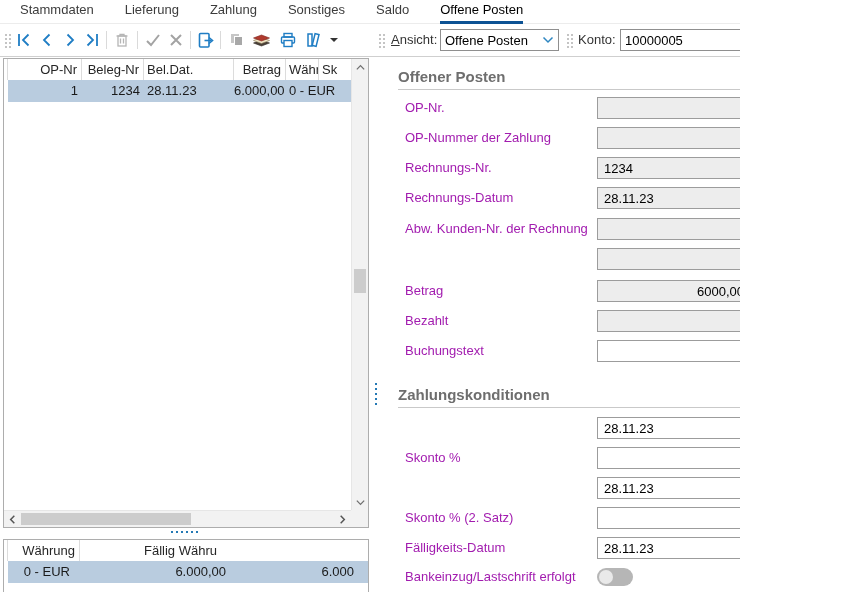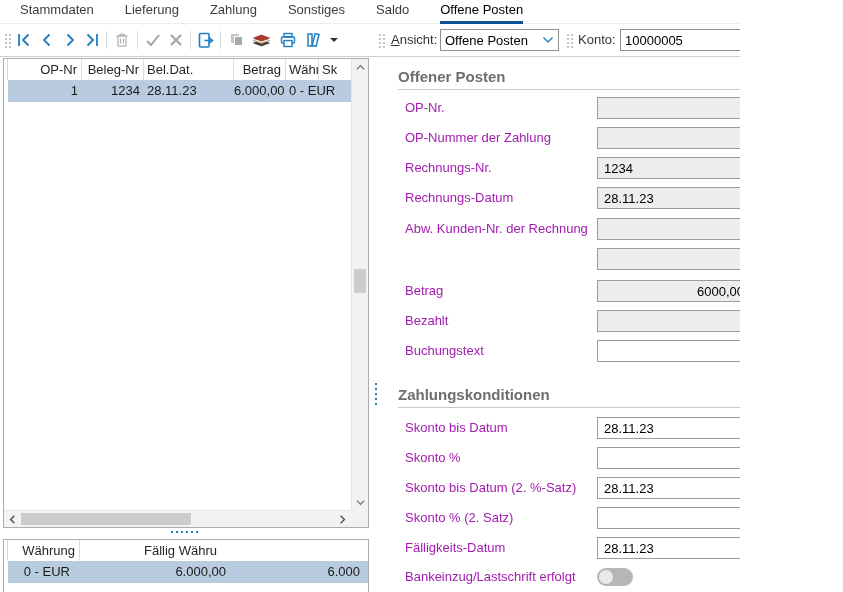--- a/index.html
+++ b/index.html
@@ -262,21 +262,21 @@
   <div class="grid" style="left:3px;top:539px;width:366px;height:53px;border-bottom:none">
     <div class="g-header">
       <div class="g-hcell" style="width:4px"></div>
       <div class="g-hcell ar" style="width:72px;padding-right:4px">Währung</div>
       <div class="g-hcell ar" style="width:138px;border-right:none;padding-right:1px">Fällig Währu</div>
     </div>
     <div class="g-row selected">
       <div class="g-cell" style="width:4px;background:#fff"></div>
       <div class="g-cell ar" style="width:72px;padding-right:10px">0 - EUR</div>
       <div class="g-cell ar" style="width:150px">6.000,00</div>
-      <div class="g-cell ar" style="width:138px;padding-right:8px">6.000</div>
+      <div class="g-cell ar" style="width:138px;padding-right:14px">6.000</div>
     </div>
   </div>
 
   <div class="sec-title" style="top:68px">Offener Posten</div>
   <div class="rule" style="top:89px"></div>
 
   <div class="flabel" style="top:97px">OP-Nr.</div>
   <input class="field ro num" style="top: 97px; left: 597px; width: 240px;" readonly="" value="1">
 
   <div class="flabel" style="top:127px">OP-Nummer der Zahlung</div>
@@ -320,42 +320,40 @@
 
   <div class="flabel" style="top:310px">Bezahlt</div>
   <input class="field ro" style="top: 310px; left: 597px; width: 240px;" readonly="" value="">
 
   <div class="flabel" style="top:340px">Buchungstext</div>
   <input class="field" style="top: 340px; left: 597px; width: 240px;" value="">
 
   <div class="sec-title" style="top:386px">Zahlungskonditionen</div>
   <div class="rule" style="top:407px"></div>
 
-  <div class="flabel" style="top:417px">Skonto bis Datum</div>
   <div class="fieldwrap" style="top:417px;left:597px;width:240px">
     <input class="field-inner" value="28.11.23" style="">
     <span class="cal-btn">
       <svg width="16" height="16" viewBox="0 0 16 16" fill="none" stroke="#2e86c1" stroke-width="1.2">
           <rect x="2" y="3.5" width="12" height="10.5" rx="1" fill="#fff"></rect>
           <path d="M4.5 1.5v3M11.5 1.5v3M5.5 2.5h5" stroke-dasharray="2 1.2"></path>
           <g fill="#2e86c1" stroke="none">
             <rect x="4.3" y="8" width="1.7" height="1.7"></rect>
             <rect x="7.2" y="8" width="1.7" height="1.7"></rect>
             <rect x="10.1" y="8" width="1.7" height="1.7"></rect>
             <rect x="4.3" y="10.7" width="1.7" height="1.7"></rect>
             <rect x="7.2" y="10.7" width="1.7" height="1.7"></rect>
           </g>
         </svg>
     </span>
   </div>
 
   <div class="flabel" style="top:447px">Skonto %</div>
   <input class="field" style="top: 447px; left: 597px; width: 240px;" value="">
 
-  <div class="flabel" style="top:477px">Skonto bis Datum (2. %-Satz)</div>
   <div class="fieldwrap" style="top:477px;left:597px;width:240px">
     <input class="field-inner" value="28.11.23" style="">
     <span class="cal-btn">
       <svg width="16" height="16" viewBox="0 0 16 16" fill="none" stroke="#2e86c1" stroke-width="1.2">
           <rect x="2" y="3.5" width="12" height="10.5" rx="1" fill="#fff"></rect>
           <path d="M4.5 1.5v3M11.5 1.5v3M5.5 2.5h5" stroke-dasharray="2 1.2"></path>
           <g fill="#2e86c1" stroke="none">
             <rect x="4.3" y="8" width="1.7" height="1.7"></rect>
             <rect x="7.2" y="8" width="1.7" height="1.7"></rect>
             <rect x="10.1" y="8" width="1.7" height="1.7"></rect>

